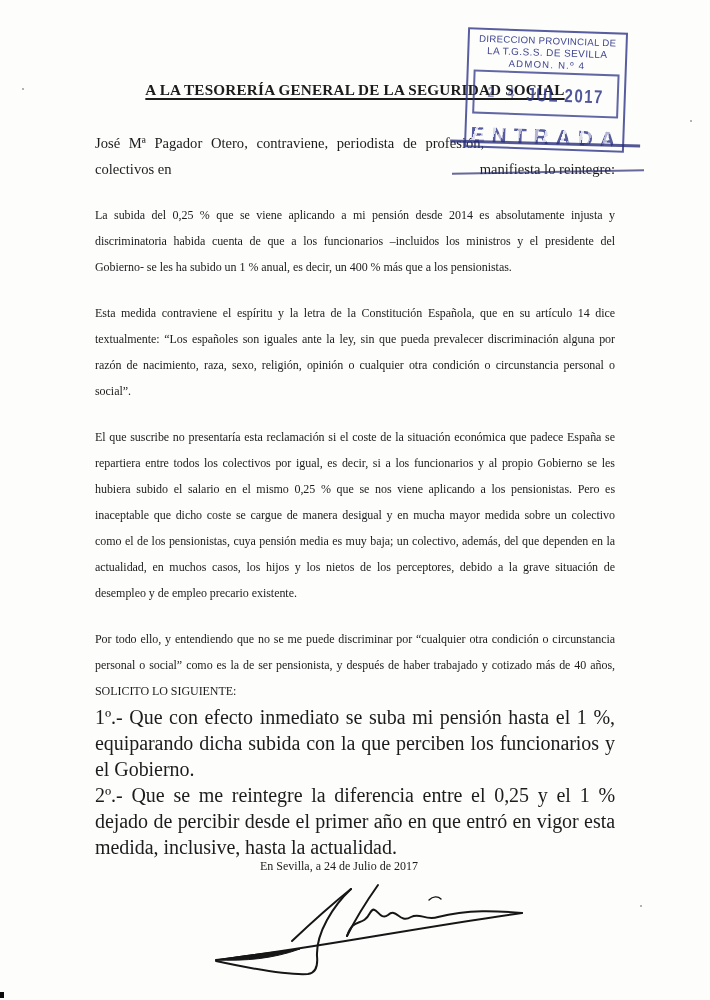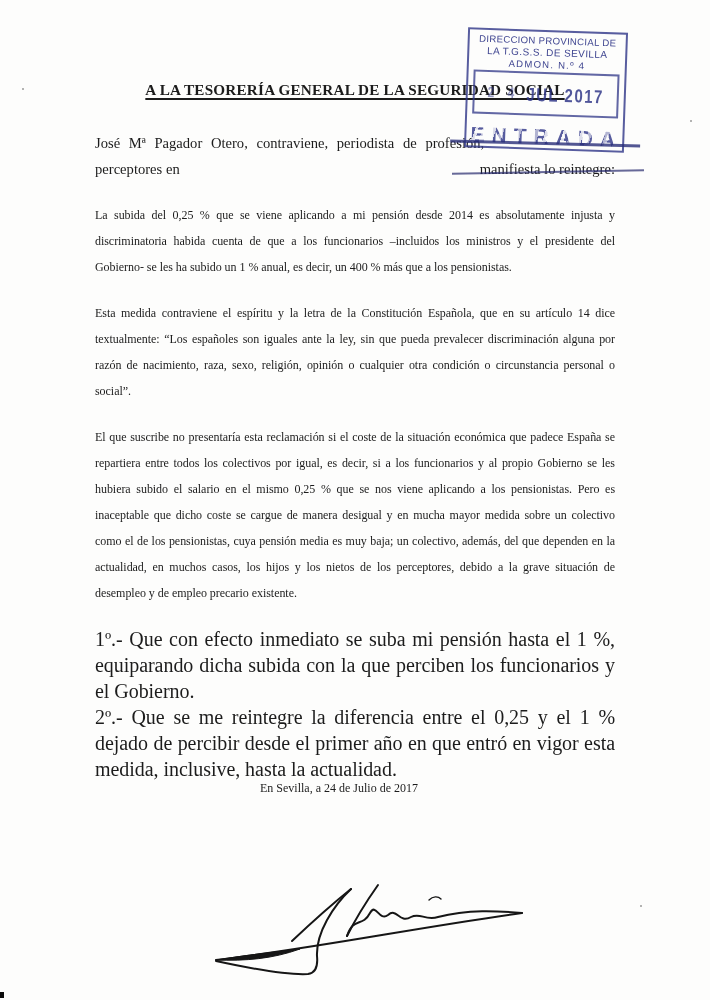--- a/index.html
+++ b/index.html
@@ -75,31 +75,32 @@
 
 <div class="page">
 
   <div class="sheet">
 
     <h1 class="title">A LA TESORERÍA GENERAL DE LA SEGURIDAD SOCIAL</h1>
 
     <div class="intro">
       <div class="intro-l1">José Mª Pagador Otero, contraviene, periodista de profesión,</div>
       <div class="intro-l2">
-        <span>perceptores en</span>
+        <span>colectivos en</span>
         <span>manifiesta lo reintegre:</span>
       </div>
     </div>
 
     <p class="bodypar">La subida del 0,25 % que se viene aplicando a mi pensión desde 2014 es absolutamente injusta y discriminatoria habida cuenta de que a los funcionarios –incluidos los ministros y el presidente del Gobierno- se les ha subido un 1 % anual, es decir, un 400 % más que a los pensionistas.</p>
 
     <p class="bodypar">Esta medida contraviene el espíritu y la letra de la Constitución Española, que en su artículo 14 dice textualmente: “Los españoles son iguales ante la ley, sin que pueda prevalecer discriminación alguna por razón de nacimiento, raza, sexo, religión, opinión o cualquier otra condición o circunstancia personal o social”.</p>
 
     <p class="bodypar">El que suscribe no presentaría esta reclamación si el coste de la situación económica que padece España se repartiera entre todos los colectivos por igual, es decir, si a los funcionarios y al propio Gobierno se les hubiera subido el salario en el mismo 0,25 % que se nos viene aplicando a los pensionistas. Pero es inaceptable que dicho coste se cargue de manera desigual y en mucha mayor medida sobre un colectivo como el de los pensionistas, cuya pensión media es muy baja; un colectivo, además, del que dependen en la actualidad, en muchos casos, los hijos y los nietos de los perceptores, debido a la grave situación de desempleo y de empleo precario existente.</p>
 
+    <p class="bodypar" style="margin-bottom:0;">Por todo ello, y entendiendo que no se me puede discriminar por “cualquier otra condición o circunstancia personal o social” como es la de ser pensionista, y después de haber trabajado y cotizado más de 40 años, SOLICITO LO SIGUIENTE:</p>
 
     <p class="petition">1º.- Que con efecto inmediato se suba mi pensión hasta el 1 %, equiparando dicha subida con la que perciben los funcionarios y el Gobierno.</p>
 
     <p class="petition">2º.-  Que se me reintegre la diferencia entre el 0,25 y el 1 % dejado de percibir desde el primer año en que entró en vigor esta medida, inclusive, hasta la actualidad.</p>
 
     <div class="closing">
       <div>En Sevilla, a 24 de Julio de 2017</div>
     </div>
   </div>
 

